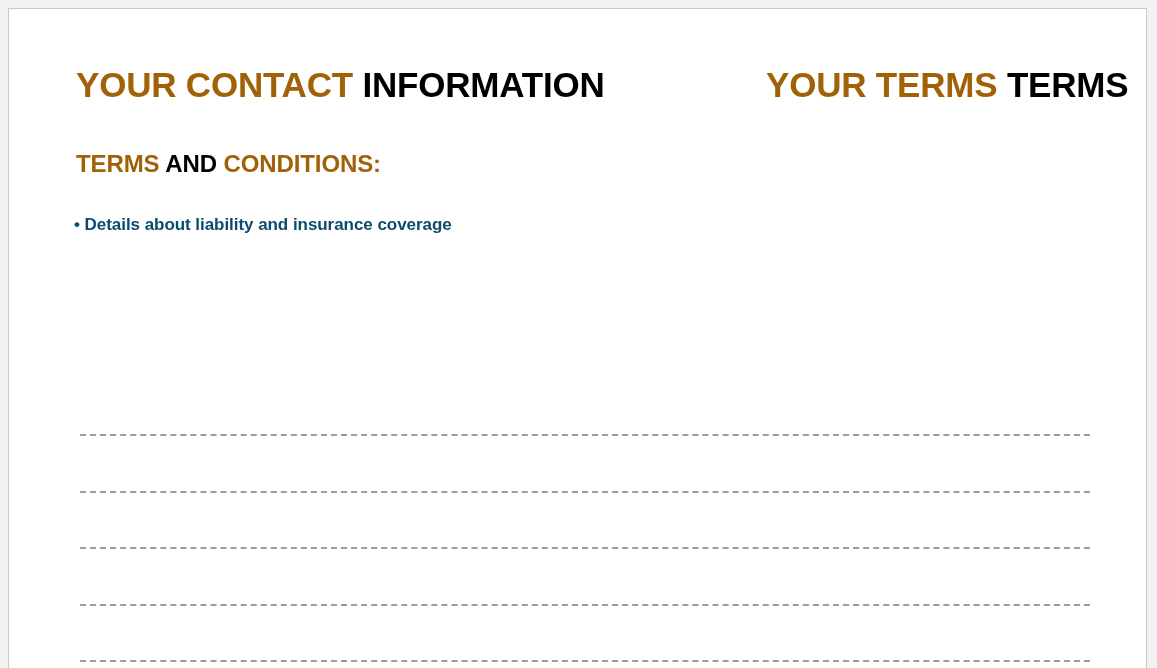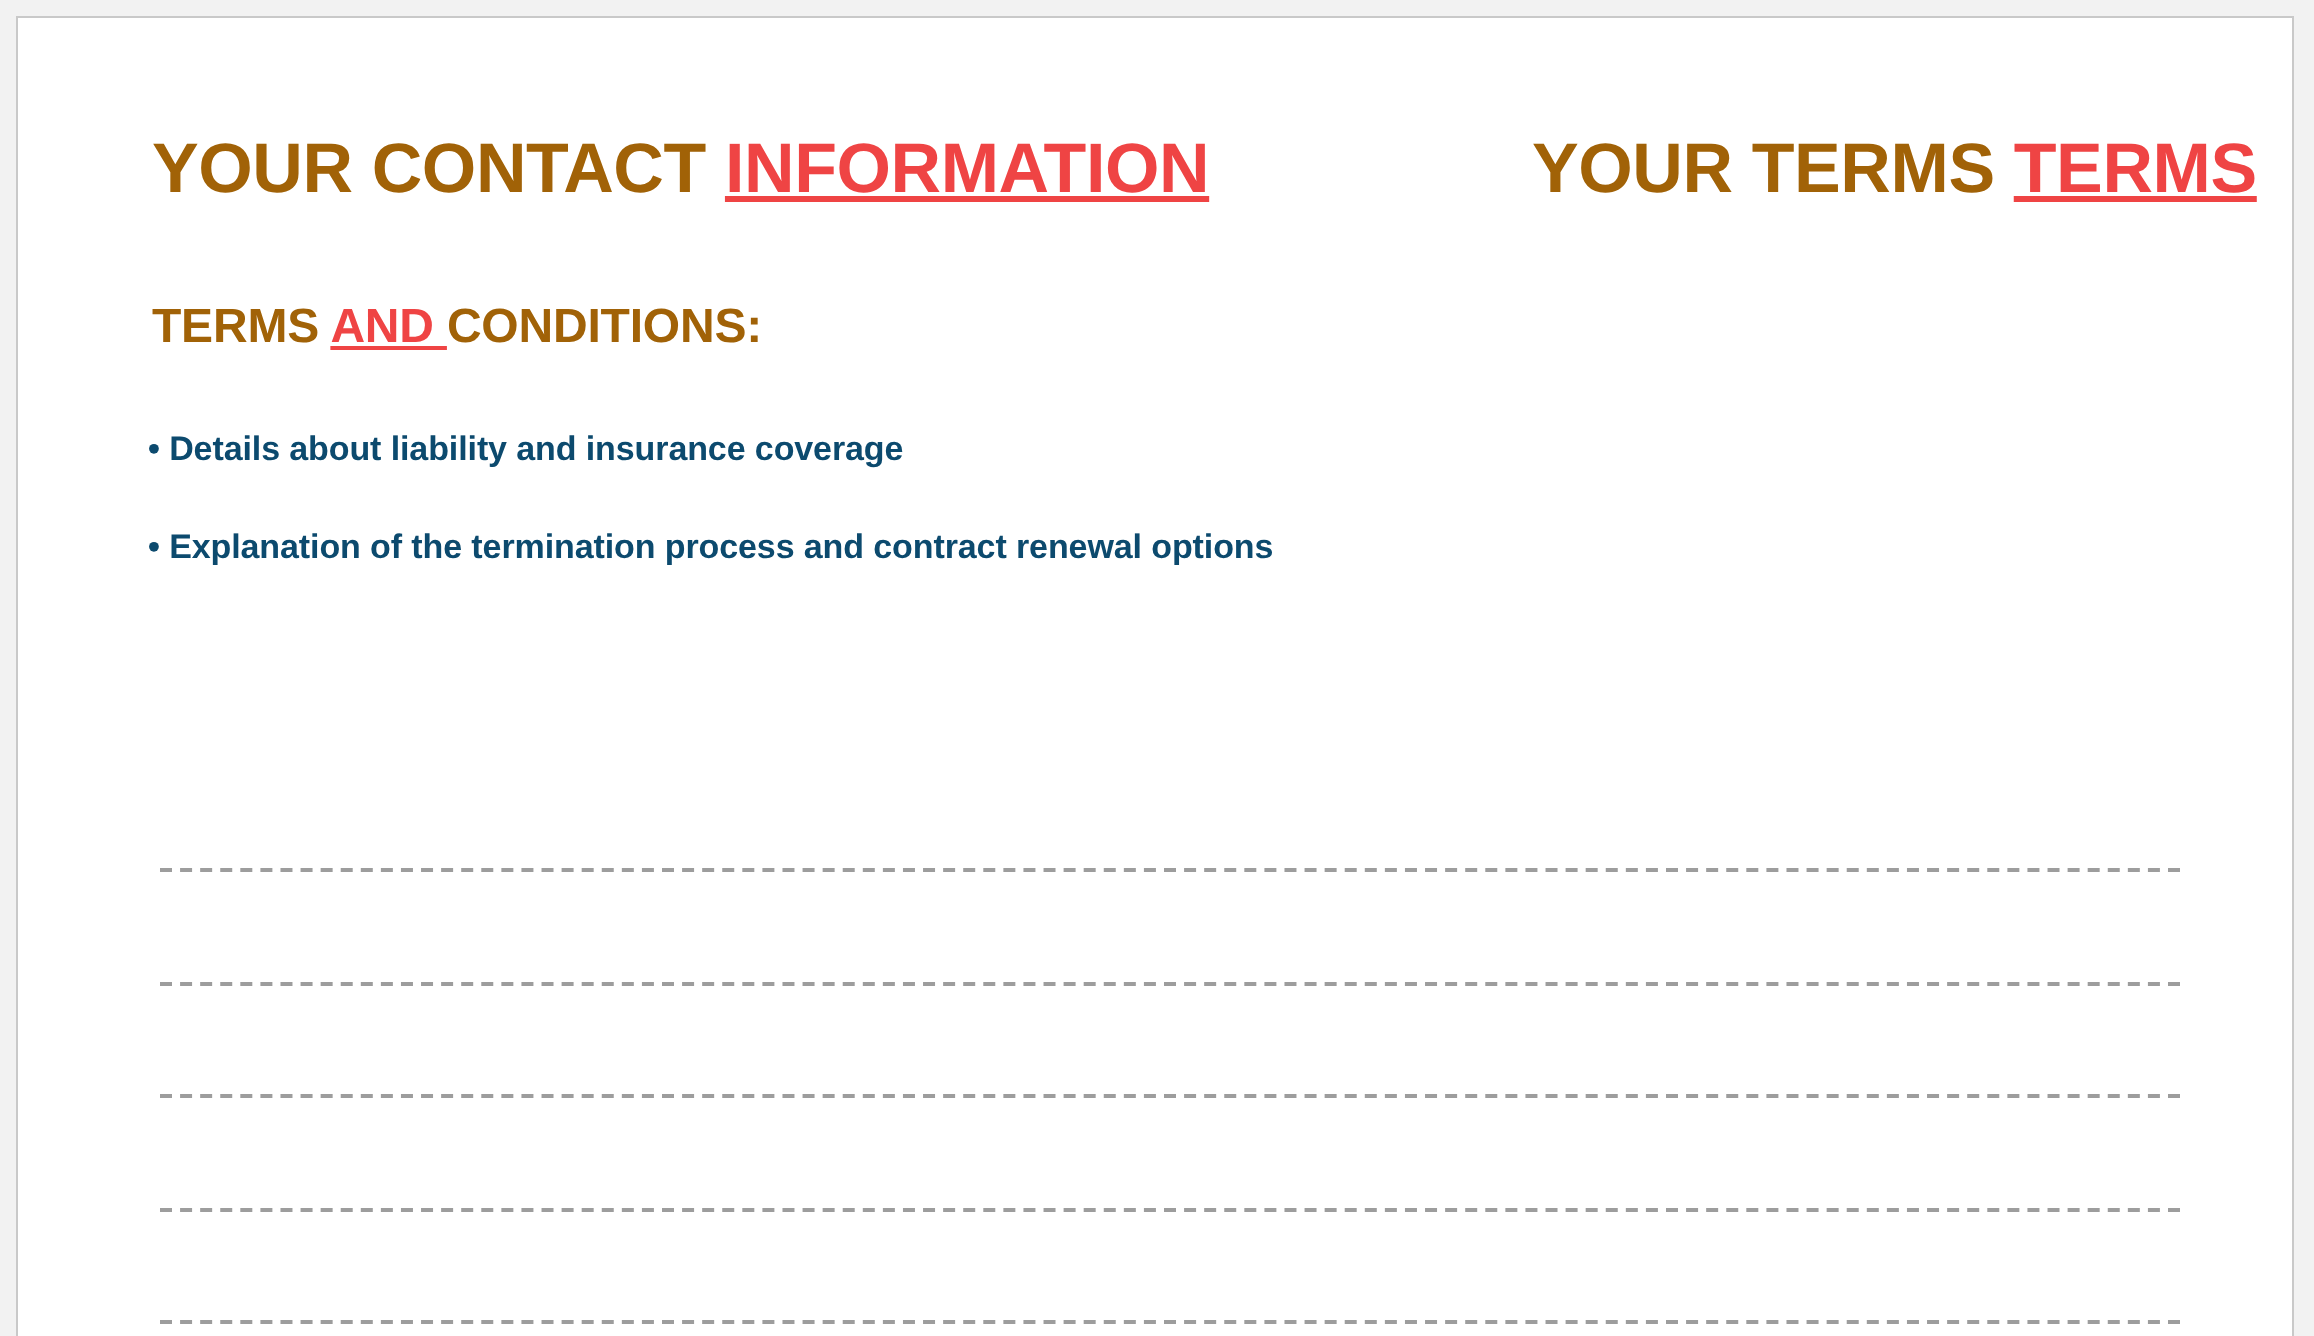--- a/index.html
+++ b/index.html
@@ -65,22 +65,21 @@
     font-size: 24px;
     font-weight: bold;
     letter-spacing: -0.1px;
     line-height: 38px;
     white-space: nowrap;
   }
   .accent {
     color: #a16207;
   }
   .dark {
-    color: #ef4444;
-    text-decoration: underline;
+    color: #000000;
   }
 
   
   .bullets {
     position: absolute;
     left: 65px;
     top: 203px;
     width: 1060px;
   }
   .bullet {
@@ -128,23 +127,20 @@
     </div>
 
     <div class="heading-terms">
       <span class="accent">TERMS </span><span class="dark">AND </span><span class="accent">CONDITIONS:</span>
     </div>
 
     <div class="bullets">
       <p class="bullet">
         <span class="bullet-line">• Details about liability and insurance coverage</span>
       </p>
-      <p class="bullet">
-        <span class="bullet-line">• Explanation of the termination process and contract renewal options</span>
-      </p>
     </div>
 
     <div class="lines">
       <div class="dashed-line"></div>
       <div class="dashed-line"></div>
       <div class="dashed-line"></div>
       <div class="dashed-line"></div>
       <div class="dashed-line"></div>
     </div>
 

